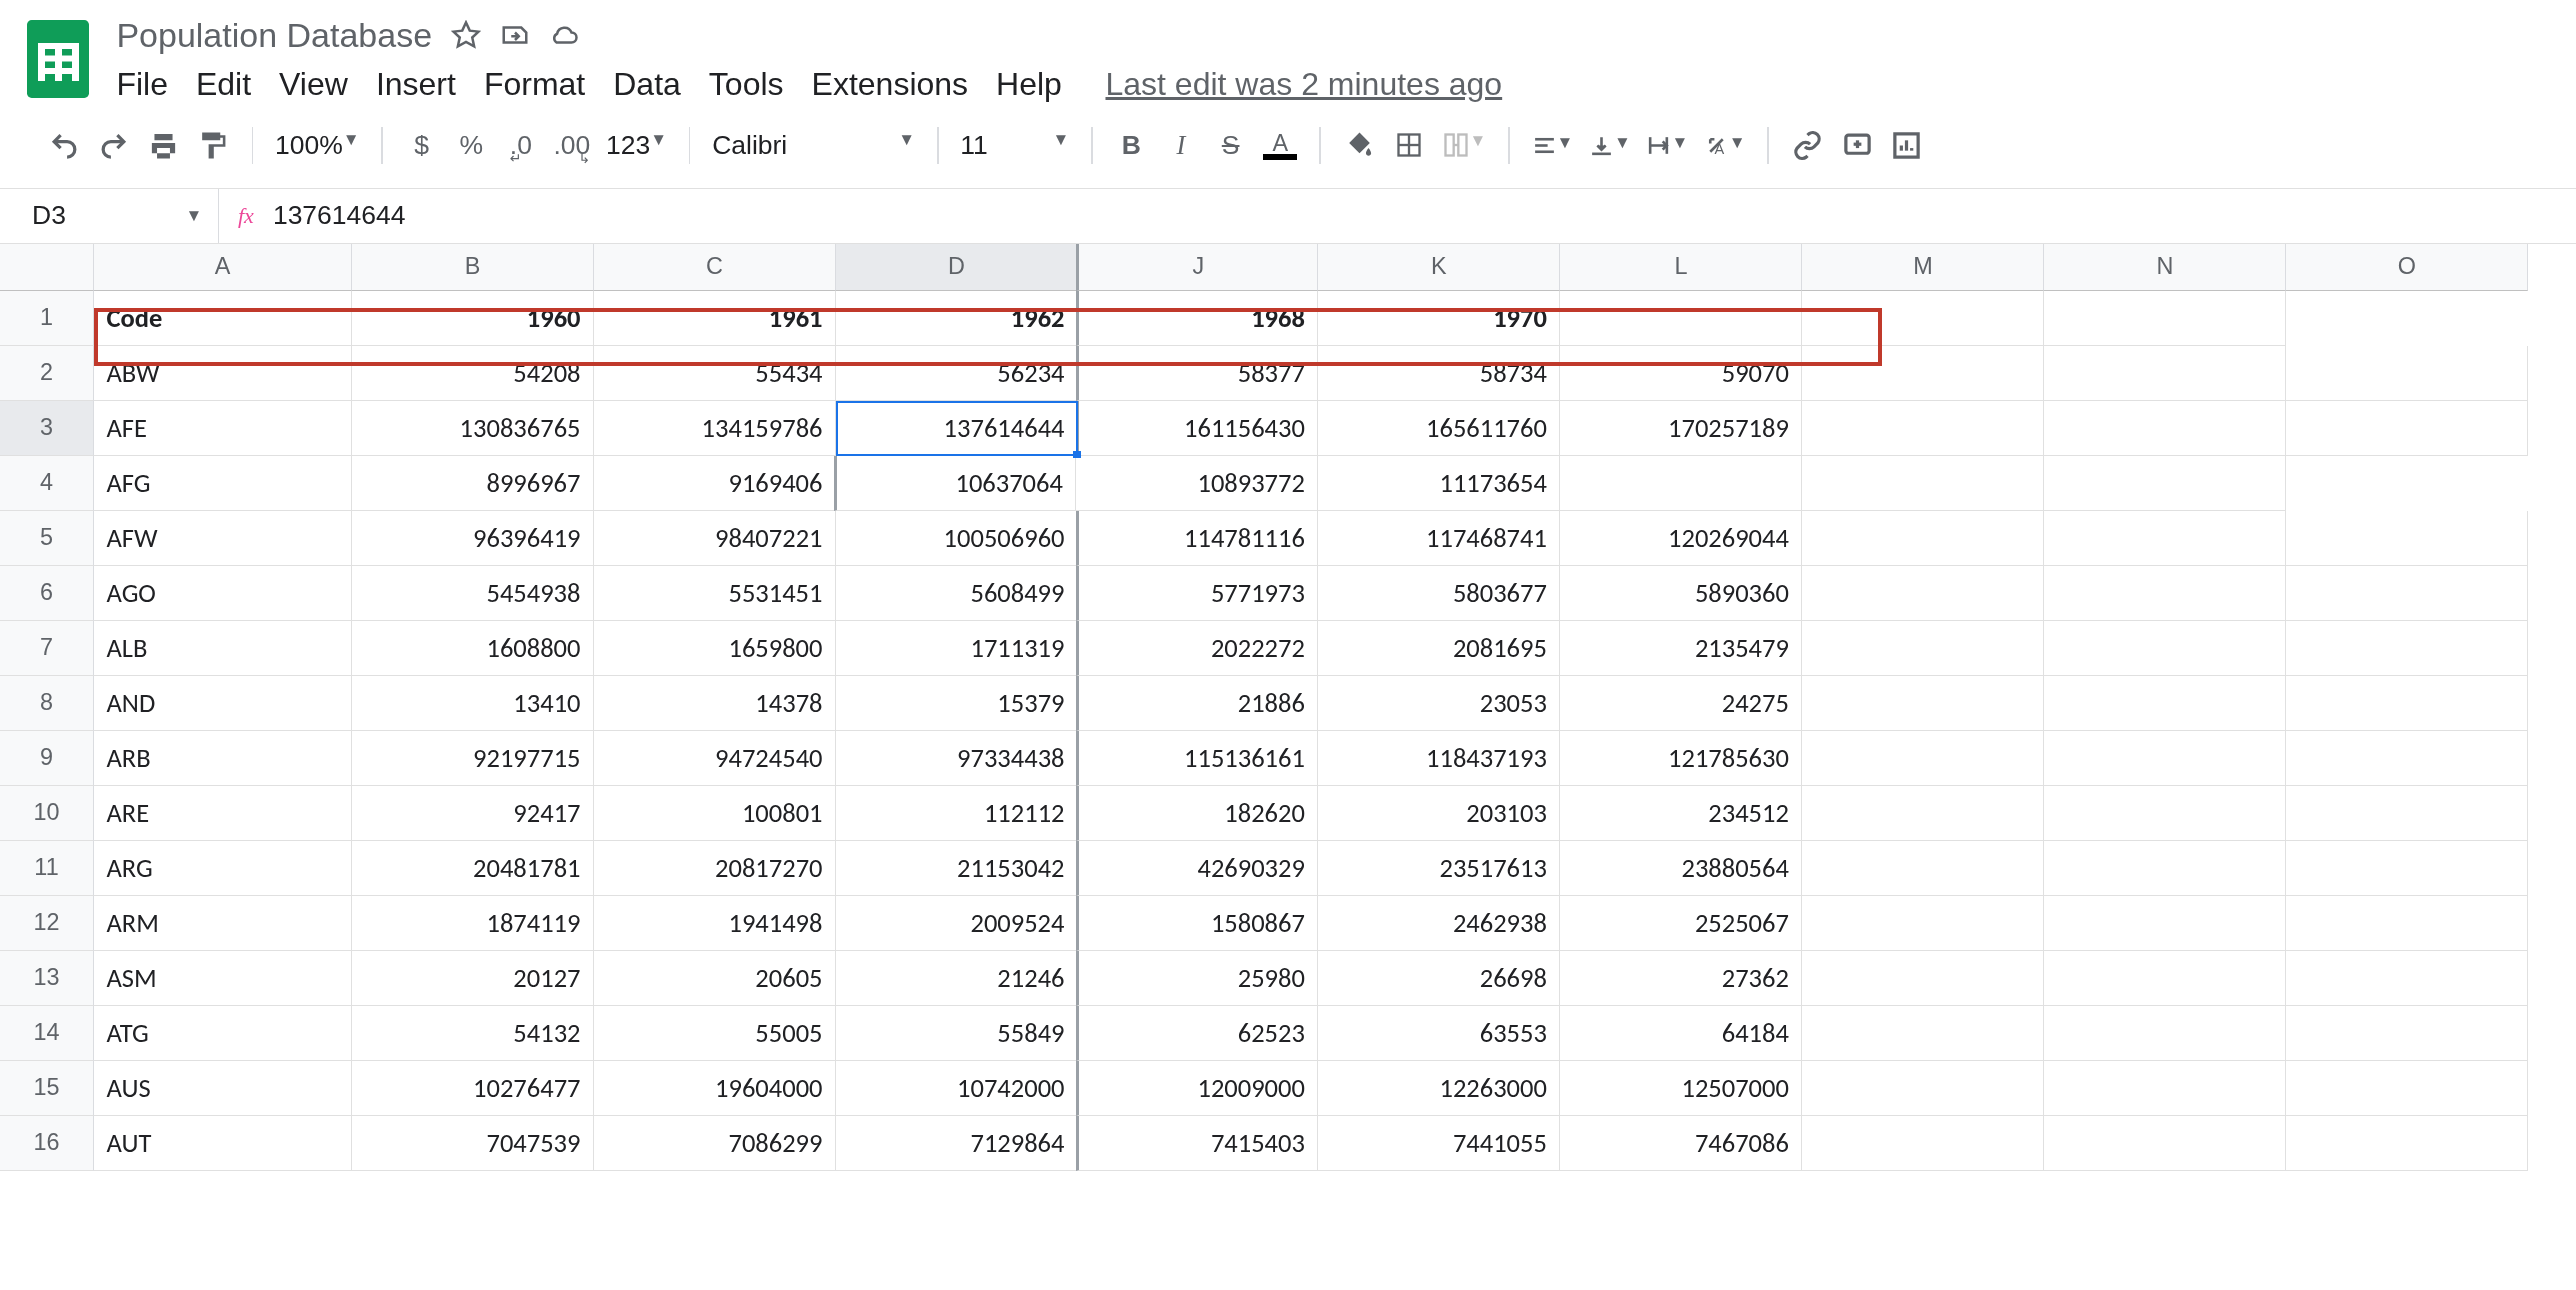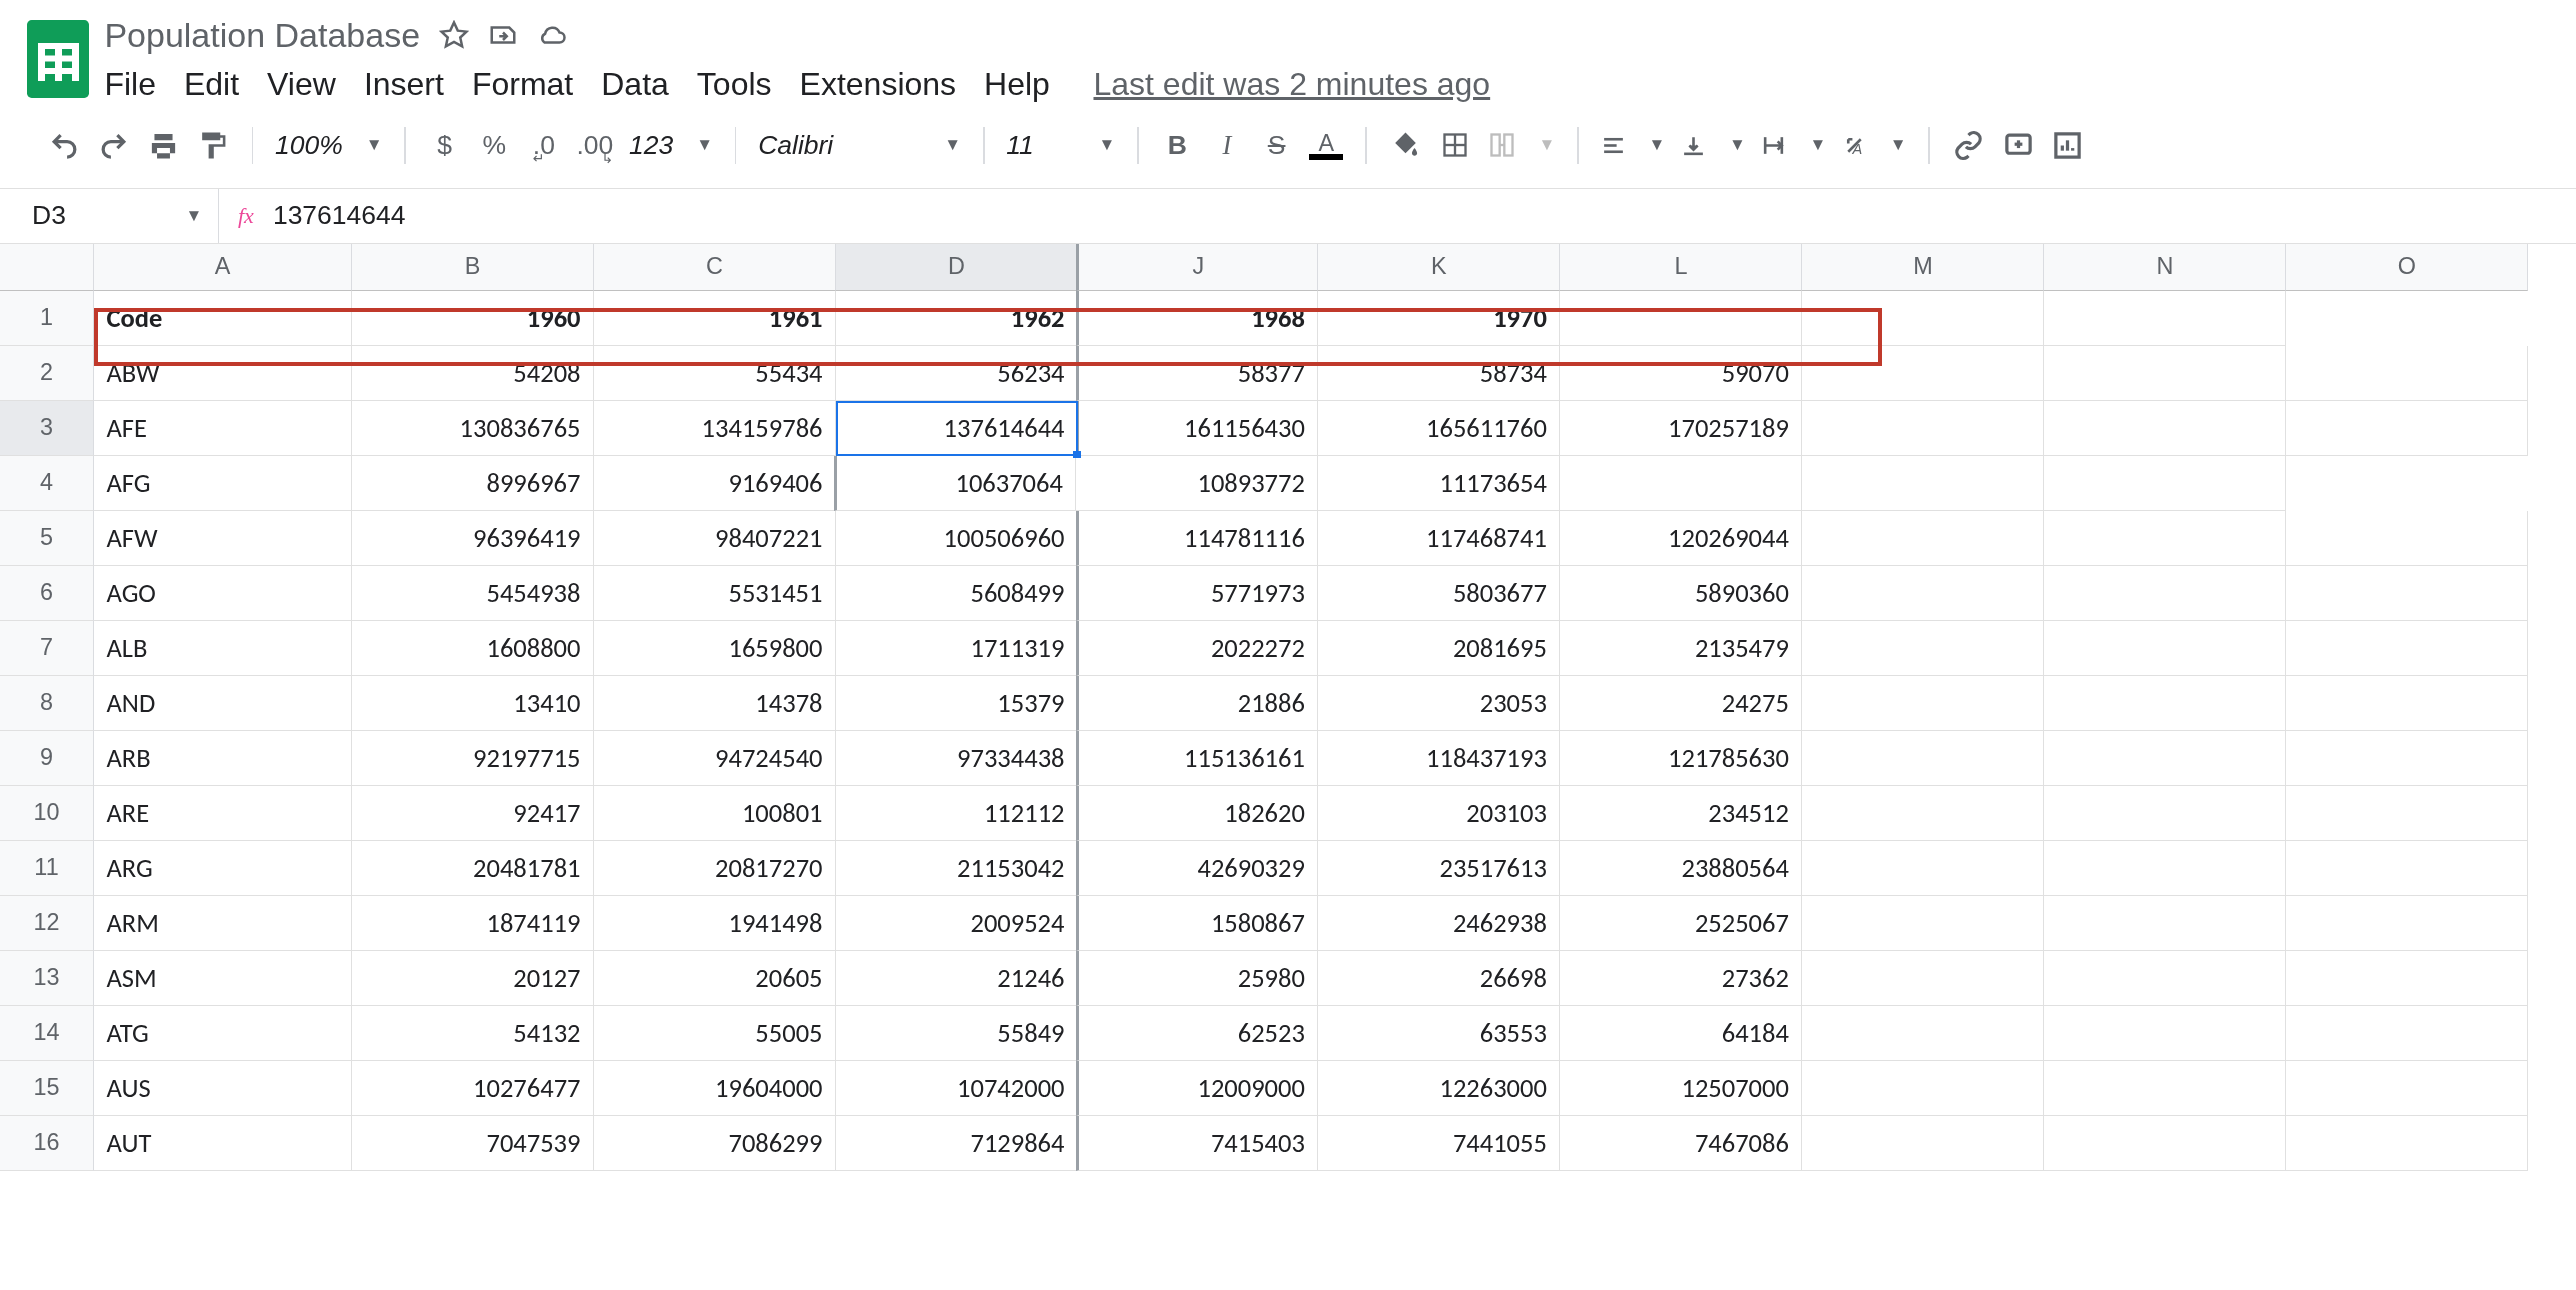--- a/index.html
+++ b/index.html
@@ -3,31 +3,31 @@
 <meta charset="utf-8">
 <style>
   * { box-sizing: border-box; margin: 0; padding: 0; }
   html, body { width: 2576px; height: 1290px; font-family: Arial, "Helvetica Neue", sans-serif; background: #fff; color: #202124; overflow: hidden; }
   .header { display: flex; align-items: flex-start; padding: 15.6px 23.4px 0 23.4px; }
   .logo { width: 70px; height: 86px; display: flex; align-items: center; justify-content: center; }
   .logo-box { width: 62px; height: 78px; background: #0f9d58; border-radius: 4.7px; position: relative; }
   .logo-box::before, .logo-box::after { content: ""; position: absolute; background: #fff; }
   .logo-box::before { left: 11px; right: 11px; top: 23.4px; height: 6.2px; box-shadow: 0 12.5px 0 #fff, 0 25px 0 #fff; }
   .logo-box::after { top: 23.4px; bottom: 17px; left: 11px; width: 6.2px; box-shadow: 17px 0 0 #fff, 34px 0 0 #fff; }
-  .title-area { margin-left: 11px; }
+  .title-area { margin-left: 23px; }
   .title-row { display: flex; align-items: center; gap: 19px; }
   .doc-title { font-size: 34px; color: #5f6368; font-weight: 400; }
   .title-icon { color: #5f6368; display:flex; align-items:center; }
   .menu-row { display: flex; gap: 28px; margin-top: 11px; font-size: 32px; color: #202124; align-items:center; }
   .menu-item { cursor: pointer; }
   .last-edit { color: #5f6368; text-decoration: underline; margin-left: 15.6px; }
   .toolbar { display: flex; align-items: center; gap: 15.6px; padding: 14px 47px; border-bottom: 1.6px solid #e0e0e0; height:86px; }
   .tb-btn { color: #5f6368; display: flex; align-items: center; justify-content: center; min-width: 34px; height: 44px; font-size: 26.5px; cursor: pointer; }
   .tb-sep { width: 1.6px; height: 37px; background: #dadce0; margin: 0 6.2px; }
-  .tb-text { font-size: 26.5px; color: #202124; display:flex; align-items:center; gap:23px;font-style:italic;}
+  .tb-text { font-size: 26.5px; color: #202124; display:flex; align-items:flex-start; gap:0;}
   .dropdown-caret { font-size: 17px; color:#5f6368; }
   .font-color-swatch { width: 34px; height: 6.2px; background: #000; margin-top: -3.1px; }
   .name-fx-row { display: flex; align-items: center; height: 55px; border-bottom: 1.6px solid #e0e0e0; }
   .name-box { width: 219px; display: flex; align-items: center; padding-left: 32px; font-size: 26.5px; color: #202124; border-right: 1.6px solid #dadce0; height:100%; justify-content:space-between; padding-right:15.6px;}
   .fx-label { color: #ec4899; font-style: italic; font-size: 22px; padding: 0 19px; font-family: serif;}
   .fx-value { font-size: 26.5px; }
   .grid { display: flex; }
   .row-headers { display: flex; flex-direction: column; }
   .corner { width: 94px; height: 47px; background: #f8f9fa; border-right: 1.6px solid #dadce0; border-bottom: 1.6px solid #c0c0c0; }
   .row-head { width: 94px; height: 55px; background: #f8f9fa; border-right: 1.6px solid #dadce0; border-bottom: 1.6px solid #e0e0e0; display: flex; align-items: center; justify-content: center; font-size: 23.4px; color: #5f6368; }

